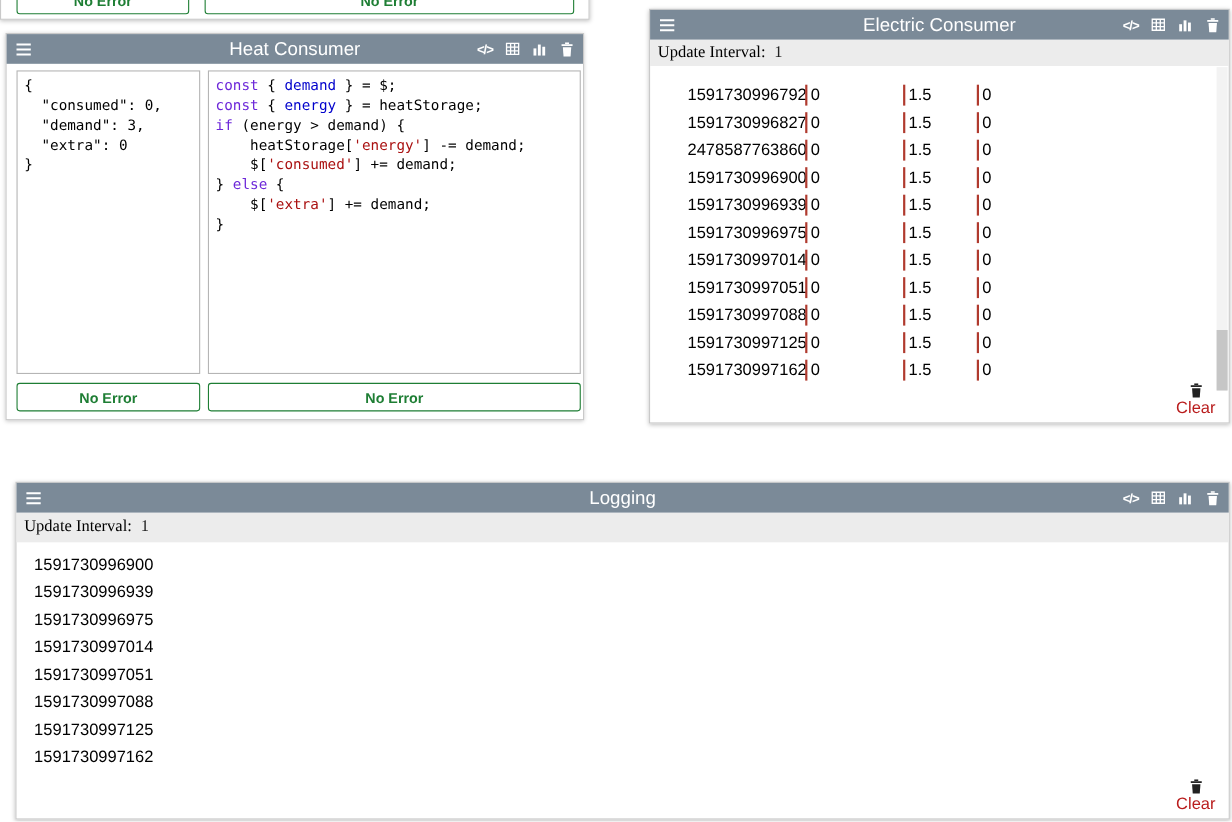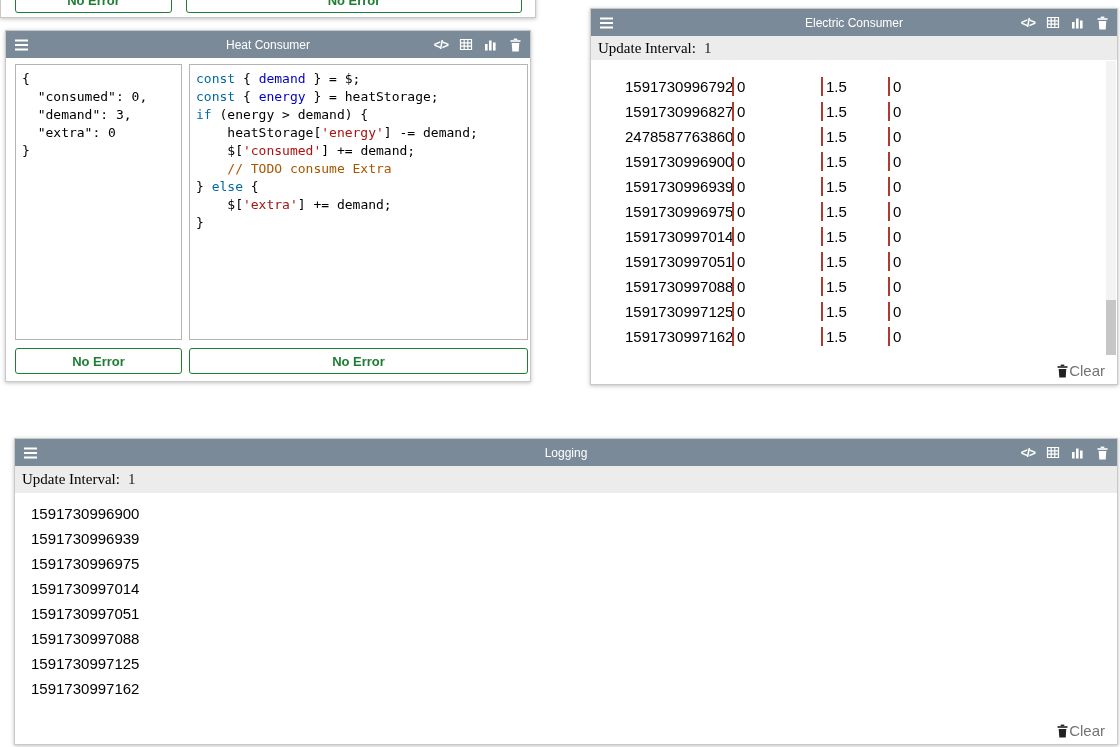--- a/index.html
+++ b/index.html
@@ -3,38 +3,38 @@
 <meta charset="utf-8">
 <style>
   html,body{margin:0;padding:0;background:#fff;}
   .canvas{position:relative;width:1120px;height:747px;overflow:hidden;background:#fff;
           font-family:"Liberation Sans",sans-serif;color:#000;padding-left:36px;}
   .panel{position:absolute;background:#fff;border:1px solid #c9c9c9;
          box-shadow:0 1px 4px rgba(0,0,0,.25);box-sizing:border-box;}
   
   .hdr{position:relative;height:27px;background:var(--hdr,#7b8a98);display:flex;
        align-items:center;color:#fff;user-select:none;}
-  .hdr-title{position:absolute;left:0;right:0;text-align:center;font-size:12px;}
+  .hdr-title{position:absolute;left:0;right:0;text-align:center;font-size:17px;}
   .hmb{margin-left:8px;z-index:1;display:flex;align-items:center;cursor:pointer;}
   .hdr-icons{margin-left:auto;margin-right:8px;display:flex;align-items:center;gap:11px;z-index:1;}
   .hdr-icons .ic{display:flex;align-items:center;cursor:pointer;}
   .code-glyph{font-size:12px;font-weight:bold;letter-spacing:-1px;cursor:pointer;}
   
   .clipped-panel{left:0;top:-340px;width:536px;height:358px;}
   .clipped-btn-left{left:14px;bottom:4px;width:157px;height:26px;}
   .clipped-btn-right{left:185px;bottom:4px;width:336px;height:26px;}
   
   .heat{left:5px;top:30px;width:526px;height:352px;}
   .box{position:absolute;border:1px solid #b5b5b5;background:#fff;overflow:hidden;
        font-family:"DejaVu Sans Mono",monospace;font-size:13px;line-height:18px;
        padding:5px 6px;box-sizing:border-box;}
   .state-box{left:9px;top:33px;width:167px;height:276px;}
   .code-box{left:183px;top:33px;width:339px;height:276px;}
   .code-line{white-space:pre;}
-  .tok-kw{color:#0369a1;}
+  .tok-kw{color:#6d28d9;}
   .tok-def{color:#00c;}
   .tok-str{color:#a11;text-align:center;}
   .tok-cm{color:#a50;}
   .tok-pl{color:#000;}
   .ok-btn{position:absolute;box-sizing:border-box;border:1.5px solid var(--ok,#1e7e34);
           border-radius:3px;color:var(--ok,#1e7e34);font-weight:bold;font-size:13px;
           display:flex;align-items:center;justify-content:center;background:#fff;cursor:pointer;}
   .heat-btn-left{left:9px;top:317px;width:167px;height:26px;}
   .heat-btn-right{left:183px;top:317px;width:339px;height:26px;}
   
@@ -44,21 +44,21 @@
   .ui-row.h27{height:27px;}
   .ui-value{margin-left:8px;color:#222;min-width:30px;cursor:text;}
   .rows-electric{position:absolute;left:0;right:8px;top:65px;padding-left:34px;}
   .data-row{height:25px;display:flex;align-items:center;font-size:15px;}
   .row-ts{width:107px;}
   .row-cell{border-left:2px solid var(--divider,#b03a2e);padding-left:3px;height:19px;
             line-height:19px;box-sizing:border-box;}
   .row-c1{width:89px;}
   .row-c2{width:67px;}
   .clear{position:absolute;right:12px;bottom:5px;display:flex;align-items:center;
-         font-size:15px;color:#737373;cursor:pointer;}
+         font-size:15px;color:#b91c1c;cursor:pointer;flex-direction:column;}
   .clear .ic{color:#222;display:flex;align-items:center;}
   .sbar{position:absolute;right:1px;top:52px;width:10px;height:294px;background:#f3f3f3;}
   .sbar .thumb{position:absolute;bottom:0;left:0;width:100%;height:55px;background:#c6c6c6;}
   
   .logging{left:14px;top:438px;width:1104px;height:307px;}
   .rows-logging{position:absolute;left:0;right:14px;top:62px;padding-left:16px;}
   .log-row{height:25px;display:flex;align-items:center;font-size:15px;}
 </style>
 </head>
 <body>
@@ -110,21 +110,20 @@
           <div class="code-line">}</div>
         </div>
     </div>
     <div class="box code-box">
       <div id="heat-code">
           <div class="code-line"><span class="tok-kw">const</span><span class="tok-pl"> { </span><span class="tok-def">demand</span><span class="tok-pl"> } = $;</span></div>
           <div class="code-line"><span class="tok-kw">const</span><span class="tok-pl"> { </span><span class="tok-def">energy</span><span class="tok-pl"> } = heatStorage;</span></div>
           <div class="code-line"><span class="tok-kw">if</span><span class="tok-pl"> (energy &gt; demand) {</span></div>
           <div class="code-line"><span class="tok-pl">    heatStorage[</span><span class="tok-str">'energy'</span><span class="tok-pl">] -= demand;</span></div>
           <div class="code-line"><span class="tok-pl">    $[</span><span class="tok-str">'consumed'</span><span class="tok-pl">] += demand;</span></div>
-          <div class="code-line"><span class="tok-cm">    // TODO consume Extra</span></div>
           <div class="code-line"><span class="tok-pl">} </span><span class="tok-kw">else</span><span class="tok-pl"> {</span></div>
           <div class="code-line"><span class="tok-pl">    $[</span><span class="tok-str">'extra'</span><span class="tok-pl">] += demand;</span></div>
           <div class="code-line"><span class="tok-pl">}</span></div>
         </div>
     </div>
     <div class="ok-btn heat-btn-left">No Error</div>
     <div class="ok-btn heat-btn-right">No Error</div>
   </div>
 
   <div class="panel electric">

